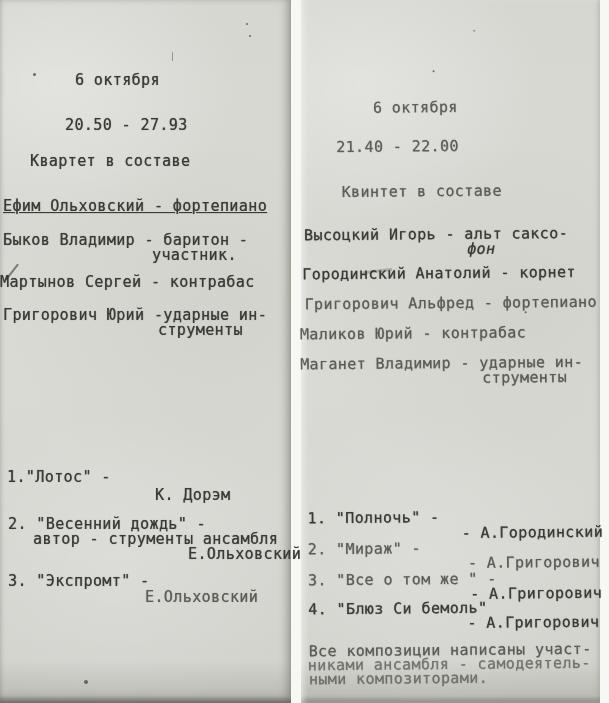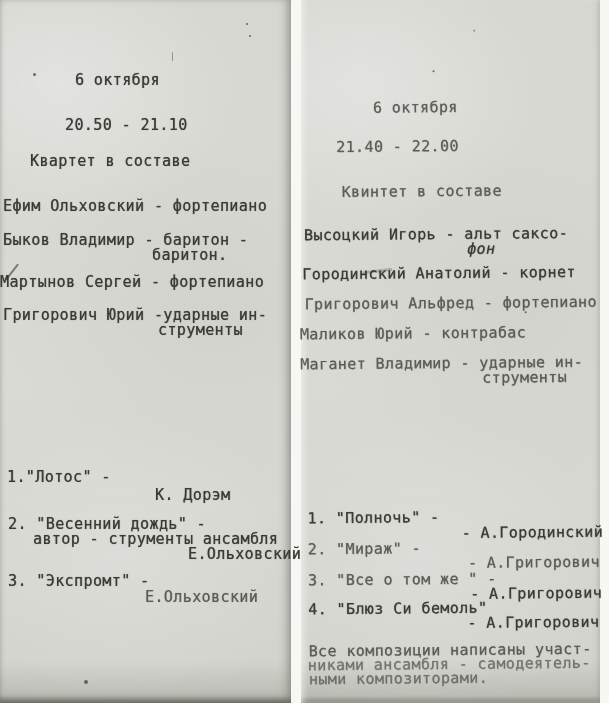--- a/index.html
+++ b/index.html
@@ -72,27 +72,27 @@
     border-radius: 2px;
   }
 </style>
 </head>
 <body>
 
 <div class="page page-left">
   <div class="content">
 
     <div class="line" style="left:75px; top:72px;">6 октября</div>
-    <div class="line" style="left:65px; top:117px;">20.50 - 21.10</div>
+    <div class="line" style="left:65px; top:117px;">20.50 - 27.93</div>
     <div class="line" style="left:30px; top:153px;">Квартет в составе</div>
 
-    <div class="line" style="left:3px;   top:198px;">Ефим Ольховский - фортепиано</div>
+    <div class="line" style="left:3px;   top:198px;text-decoration:underline;">Ефим Ольховский - фортепиано</div>
     <div class="line" style="left:3px;   top:232px;">Быков Владимир - баритон -</div>
-    <div class="line" style="left:152px; top:247px;">баритон.</div>
-    <div class="line" style="left:0px;   top:274px;">Мартынов Сергей - фортепиано</div>
+    <div class="line" style="left:152px; top:247px;">участник.</div>
+    <div class="line" style="left:0px;   top:274px;">Мартынов Сергей - контрабас</div>
     <div class="line" style="left:3px;   top:307px;">Григорович Юрий -ударные ин-</div>
     <div class="line" style="left:158px; top:322px;">струменты</div>
 
     <div class="line" style="left:7px;   top:469px;">1."Лотос" -</div>
     <div class="line" style="left:155px; top:487px;">К. Дорэм</div>
     <div class="line" style="left:8px;   top:516px;">2. "Весенний дождь" -</div>
     <div class="line" style="left:33px;  top:531px;">автор - струменты ансамбля</div>
     <div class="line" style="left:188px; top:546px;">Е.Ольховский</div>
     <div class="line" style="left:8px;   top:573px;">3. "Экспромт" -</div>
     <div class="line ink-2" style="left:145px; top:589px;">Е.Ольховский</div>

